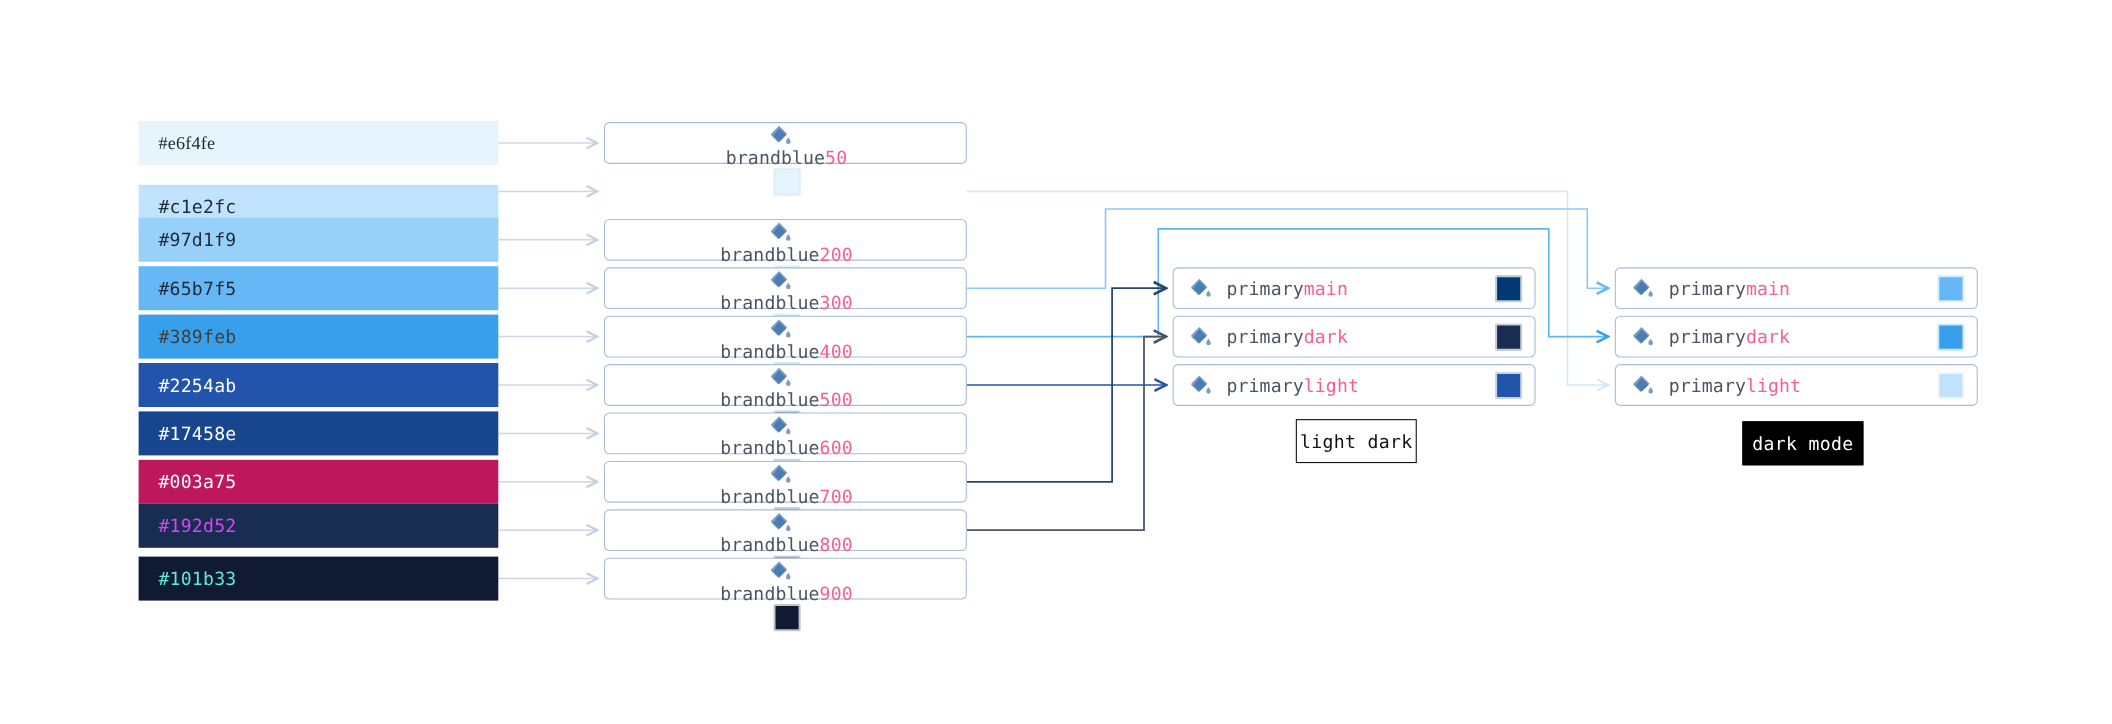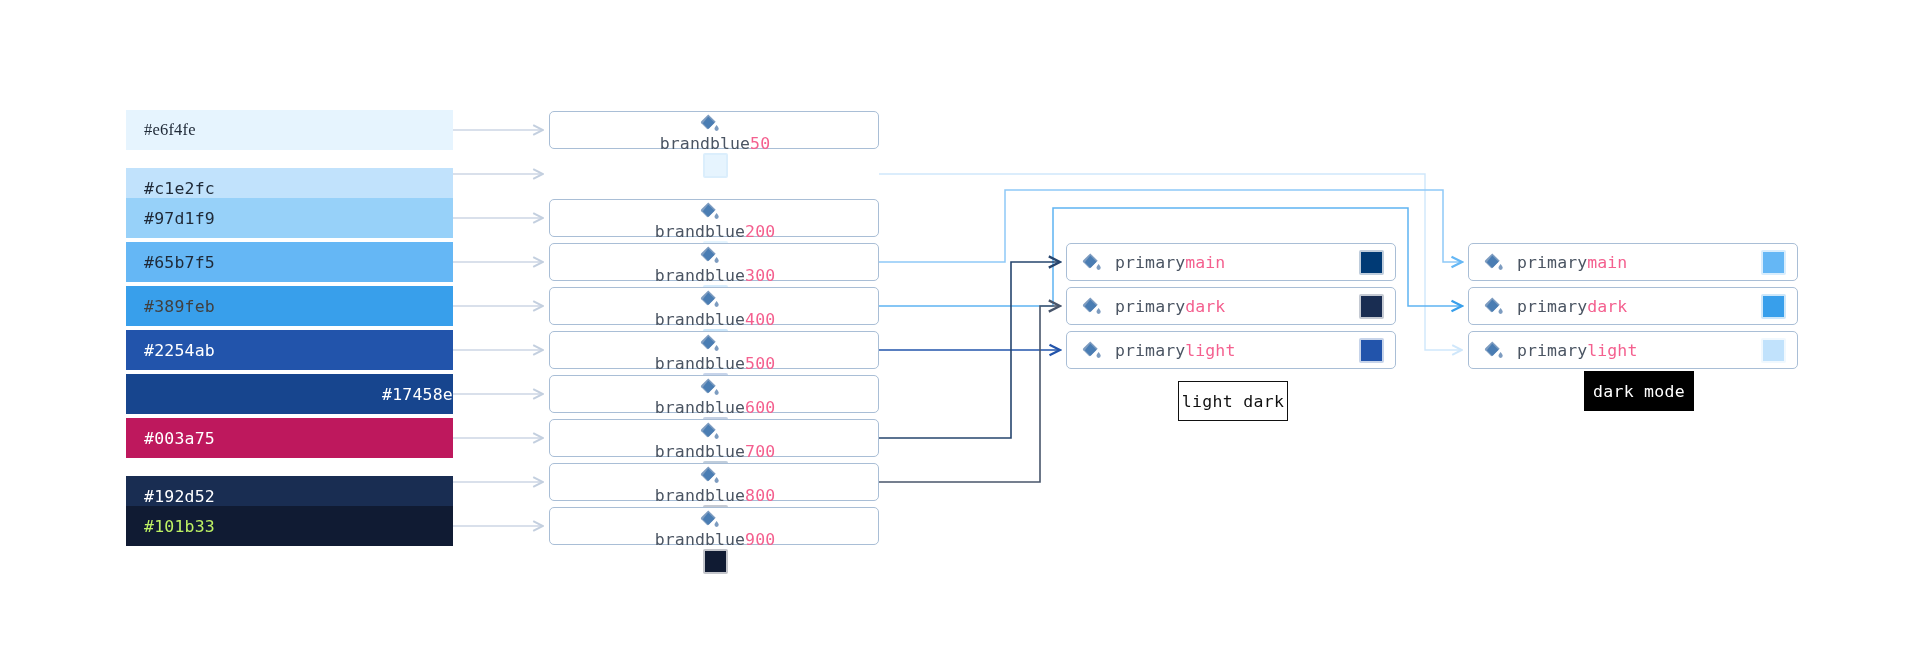--- a/index.html
+++ b/index.html
@@ -63,21 +63,21 @@
   .modebox{
     position:absolute;
     box-sizing:border-box;
     height:40px;
     display:flex;align-items:center;justify-content:center;
     font-size:16.5px;
     letter-spacing:.3px;
     border:1.6px solid #111111;
   }
   #mode-light{left:1178px;top:381px;width:110px;background:#ffffff;color:#111111;}
-  #mode-dark{left:1584px;top:371px;width:110px;background:#000000;color:#ffffff;border-color:#000000;}
+  #mode-dark{left:1584px;top:383px;width:110px;background:#000000;color:#ffffff;border-color:#000000;}
 </style>
 </head>
 <body>
 
 <div id="stage">
 
   <svg id="wires" viewBox="0 0 1920 658" xmlns="http://www.w3.org/2000/svg">
     <defs>
       <marker id="ah-grey" markerWidth="9" markerHeight="9" refX="8" refY="4.5" orient="auto">
         <path d="M1,1 L8,4.5 L1,8" fill="none" stroke="#c3cfdf" stroke-width="1.4"></path>
@@ -139,30 +139,30 @@
     </div>
   <div class="hexrow" style="top: 242px; background: rgb(101, 183, 245); color: rgb(31, 41, 55);">
       <span>#65b7f5</span>
     </div>
   <div class="hexrow" style="top: 286px; background: rgb(56, 159, 235); color: #404040;">
       <span>#389feb</span>
     </div>
   <div class="hexrow" style="top: 330px; background: rgb(34, 84, 171); color: rgb(255, 255, 255);">
       <span>#2254ab</span>
     </div>
-  <div class="hexrow" style="top: 374px; background: rgb(23, 69, 142); color: rgb(255, 255, 255); justify-content: flex-end;">
+  <div class="hexrow" style="top: 374px; background: rgb(23, 69, 142); color: rgb(255, 255, 255);">
       <span>#17458e</span>
     </div>
   <div class="hexrow" style="top: 418px; background: #be185d; color: rgb(255, 255, 255);">
       <span>#003a75</span>
     </div>
-  <div class="hexrow" style="top: 476px; background: rgb(25, 45, 82); color: #ffffff;">
+  <div class="hexrow" style="top: 458px; background: rgb(25, 45, 82); color: #d946ef;">
       <span>#192d52</span>
     </div>
-  <div class="hexrow" style="top: 506px; background: rgb(16, 27, 51); color: #bef264; align-items: center;">
+  <div class="hexrow" style="top: 506px; background: rgb(16, 27, 51); color: #5eead4; align-items: center;">
       <span>#101b33</span>
     </div>
 
   <div class="pill brand" style="top:111px">
       <svg viewBox="0 0 24 24" class="bucket">
         <path d="M11.2 2.6 L3.6 10.2 a1.5 1.5 0 0 0 0 2.1 l6.0 6.0 a1.5 1.5 0 0 0 2.1 0 l7.6 -7.6 z" fill="#7d9cc0"></path>
         <path d="M11.2 4.9 L18.0 11.7 l-6.0 6.0 a1.0 1.0 0 0 1 -1.4 0 L5.3 12.4 z" fill="#4a7db3"></path>
         <path d="M20.3 14.2 c1.5 2.0 2.3 3.2 2.3 4.1 a2.3 2.3 0 1 1 -4.6 0 c0 -0.9 0.8 -2.1 2.3 -4.1 z" fill="#7d9cc0"></path>
       </svg>
       <span class="tname"><span>brandblue</span><span class="suffix">50</span></span>

